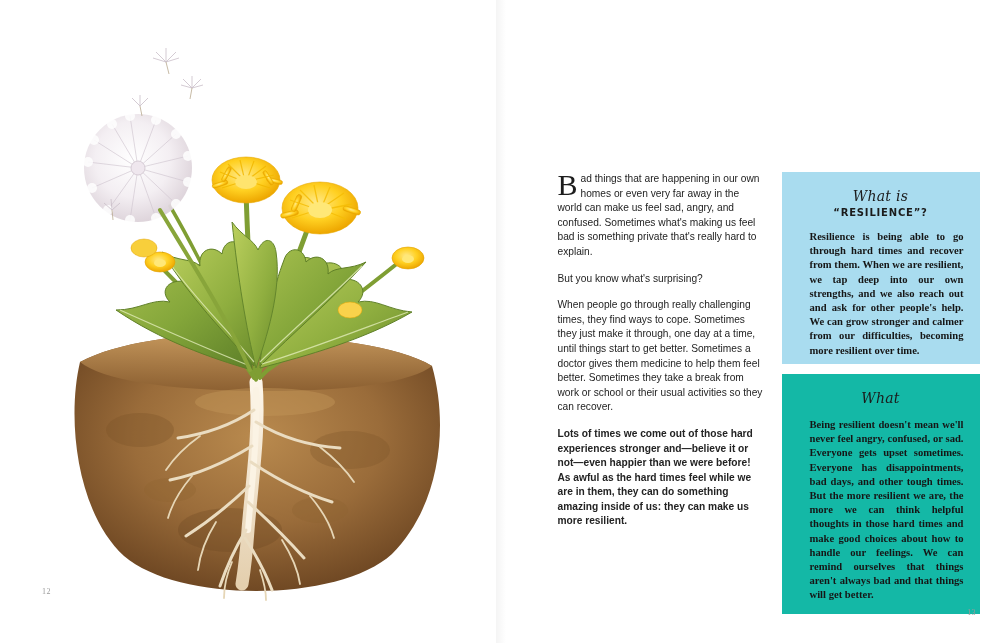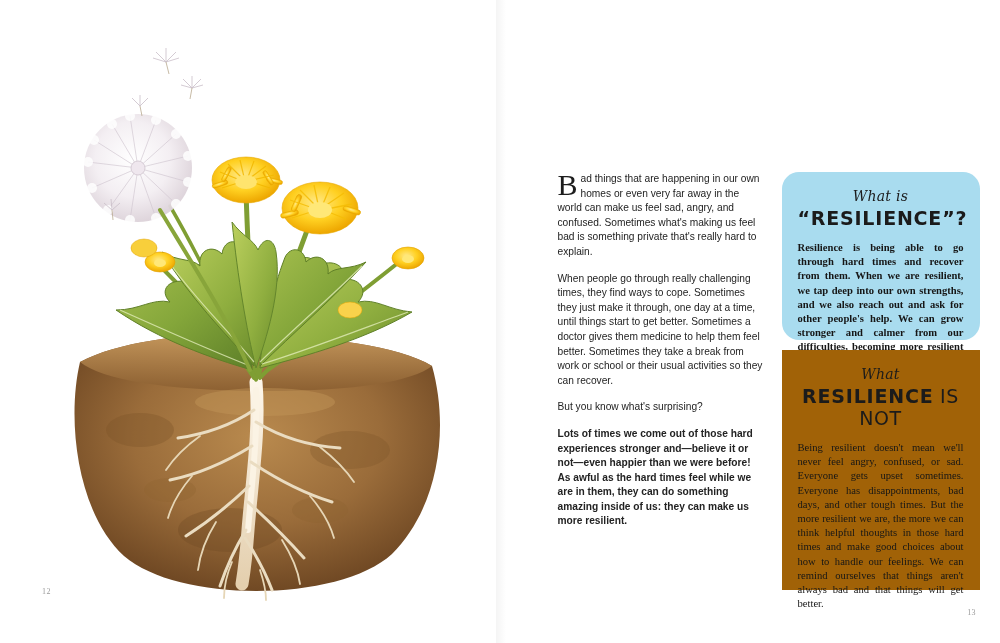--- a/index.html
+++ b/index.html
@@ -154,54 +154,55 @@
     width: 198px;
     display: flex;
     flex-direction: column;
     gap: 10px;
   }
 
   .box {
     padding: 16px 16px 16px 16px;
     box-sizing: border-box;
   }
-  .box-blue { background: #a9dcef; height: 168px; border-radius: 17px; }
-  .box-yellow { background: #a16207; height: 240px; }
+  .box-blue { background: #a9dcef; height: 192px; }
+  .box-yellow { background: #14b8a6; height: 240px; }
 
   .box-head {
     text-align: center;
     font-family: "DejaVu Sans", sans-serif;
     color: #1b1b1b;
     margin-bottom: 12px;
   }
   .head-script {
     font-family: "DejaVu Serif", serif;
     font-style: italic;
     font-size: 14px;
     letter-spacing: .3px;
     display: block;
     margin-bottom: 3px;
   }
   .head-strong {
     display: block;
-    font-size: 19px;
+    font-size: 10px;
     font-weight: bold;
     letter-spacing: .8px;
   }
   .head-strong .light { font-weight: normal; letter-spacing: .6px; }
 
   .box-body {
     font-family: "Liberation Serif", serif;
     font-size: 10.6px;
     line-height: 14.2px;
     color: #161616;
     text-align: justify;
     font-weight: bold;
-  }
-  .box-yellow .box-body { font-weight: normal; }
+    margin-left: 12px;
+  }
+  .box-yellow .box-body { font-weight: bold; }
 </style>
 </head>
 <body>
 
 <div class="spread">
 
   <div class="page-left">
 
     <div class="illustration">
       <svg class="illus-svg" viewBox="0 0 470 600" xmlns="http://www.w3.org/2000/svg" aria-hidden="true">
@@ -454,39 +455,38 @@
 
   <div class="page-right">
 
 
     <div class="columns">
 
       <div class="col-text">
         <p class="dropcap-para">
           <span class="dropcap">B</span><span>ad things that are happening in our own homes or even very far away in the world can make us feel sad, angry, and confused. Sometimes what's making us feel bad is something private that's really hard to explain.</span>
         </p>
+        <p>But you know what's surprising?</p>
         <p>When people go through really challenging times, they find ways to cope. Sometimes they just make it through, one day at a time, until things start to get better. Sometimes a doctor gives them medicine to help them feel better. Sometimes they take a break from work or school or their usual activities so they can recover.</p>
-        <p>But you know what's surprising?</p>
         <p>Lots of times we come out of those hard experiences stronger and—believe it or not—even happier than we were before! As awful as the hard times feel while we are in them, they can do something amazing inside of us: they can make us more resilient.</p>
       </div>
 
       <div class="col-boxes">
 
         <div class="box box-blue">
           <div class="box-head">
             <span class="head-script">What is</span>
             <span class="head-strong">“RESILIENCE”?</span>
           </div>
           <div class="box-body">Resilience is being able to go through hard times and recover from them. When we are resilient, we tap deep into our own strengths, and we also reach out and ask for other people's help. We can grow stronger and calmer from our difficulties, becoming more resilient over time.</div>
         </div>
 
         <div class="box box-yellow">
           <div class="box-head">
             <span class="head-script">What</span>
-            <span class="head-strong"><span>RESILIENCE</span><span class="light"> IS NOT</span></span>
           </div>
           <div class="box-body">Being resilient doesn't mean we'll never feel angry, confused, or sad. Everyone gets upset sometimes. Everyone has disappointments, bad days, and other tough times. But the more resilient we are, the more we can think helpful thoughts in those hard times and make good choices about how to handle our feelings. We can remind ourselves that things aren't always bad and that things will get better.</div>
         </div>
 
       </div>
     </div>
 
     <div class="folio folio-right">13</div>
   </div>
 

